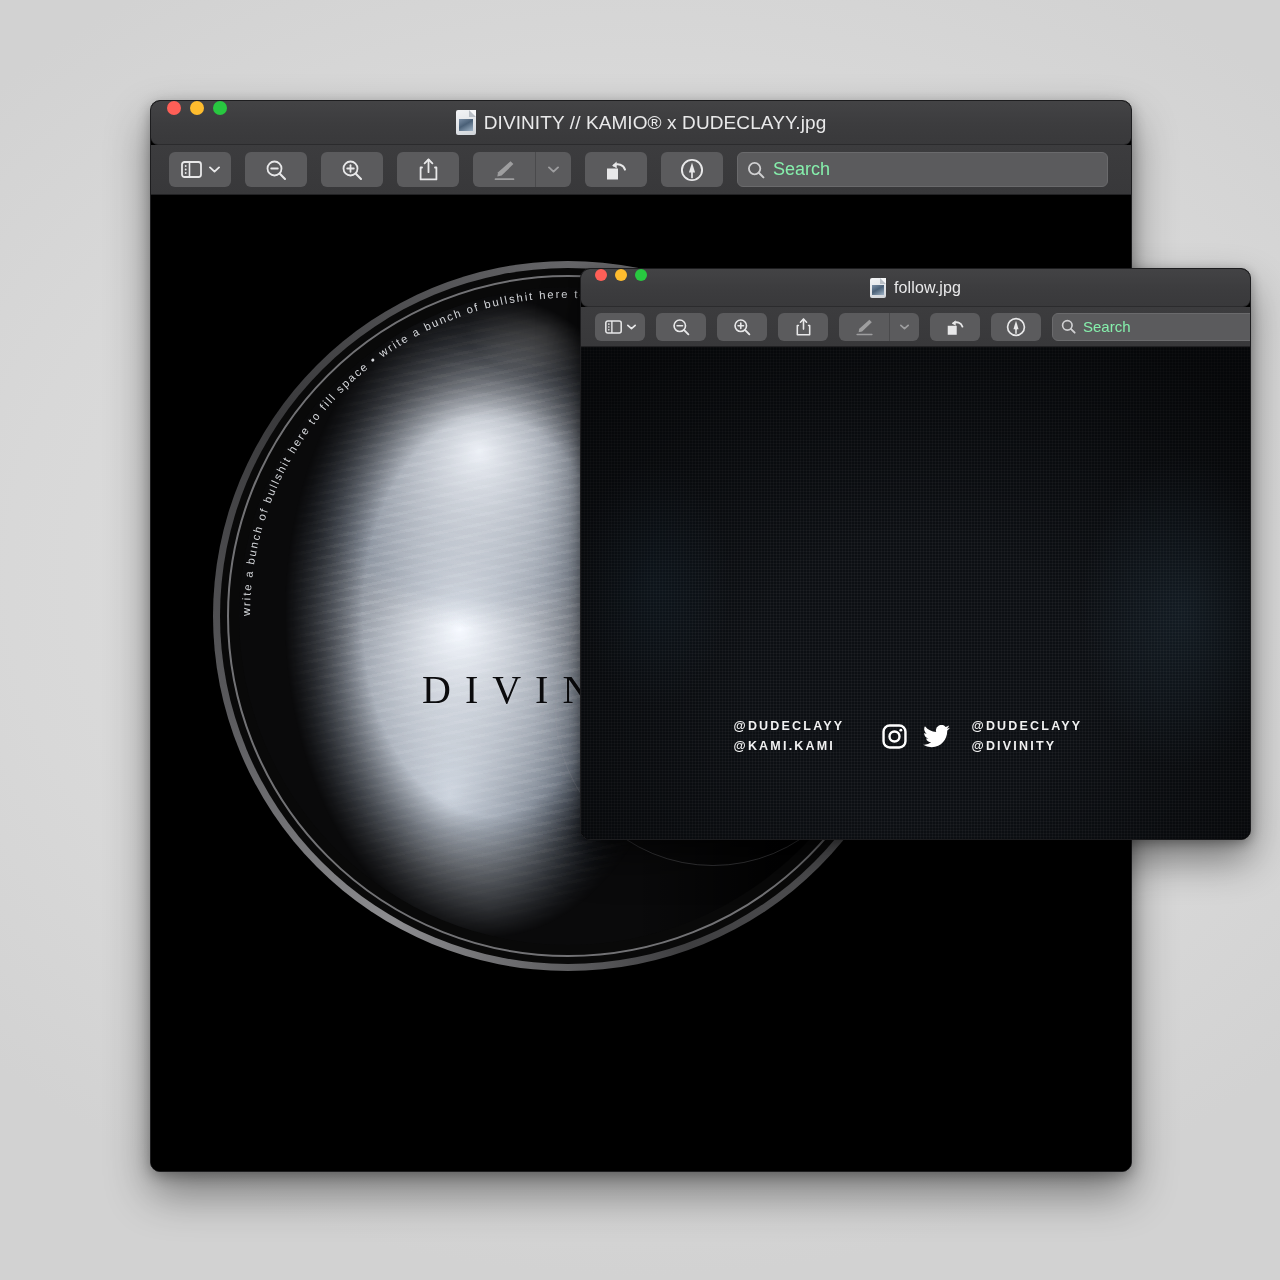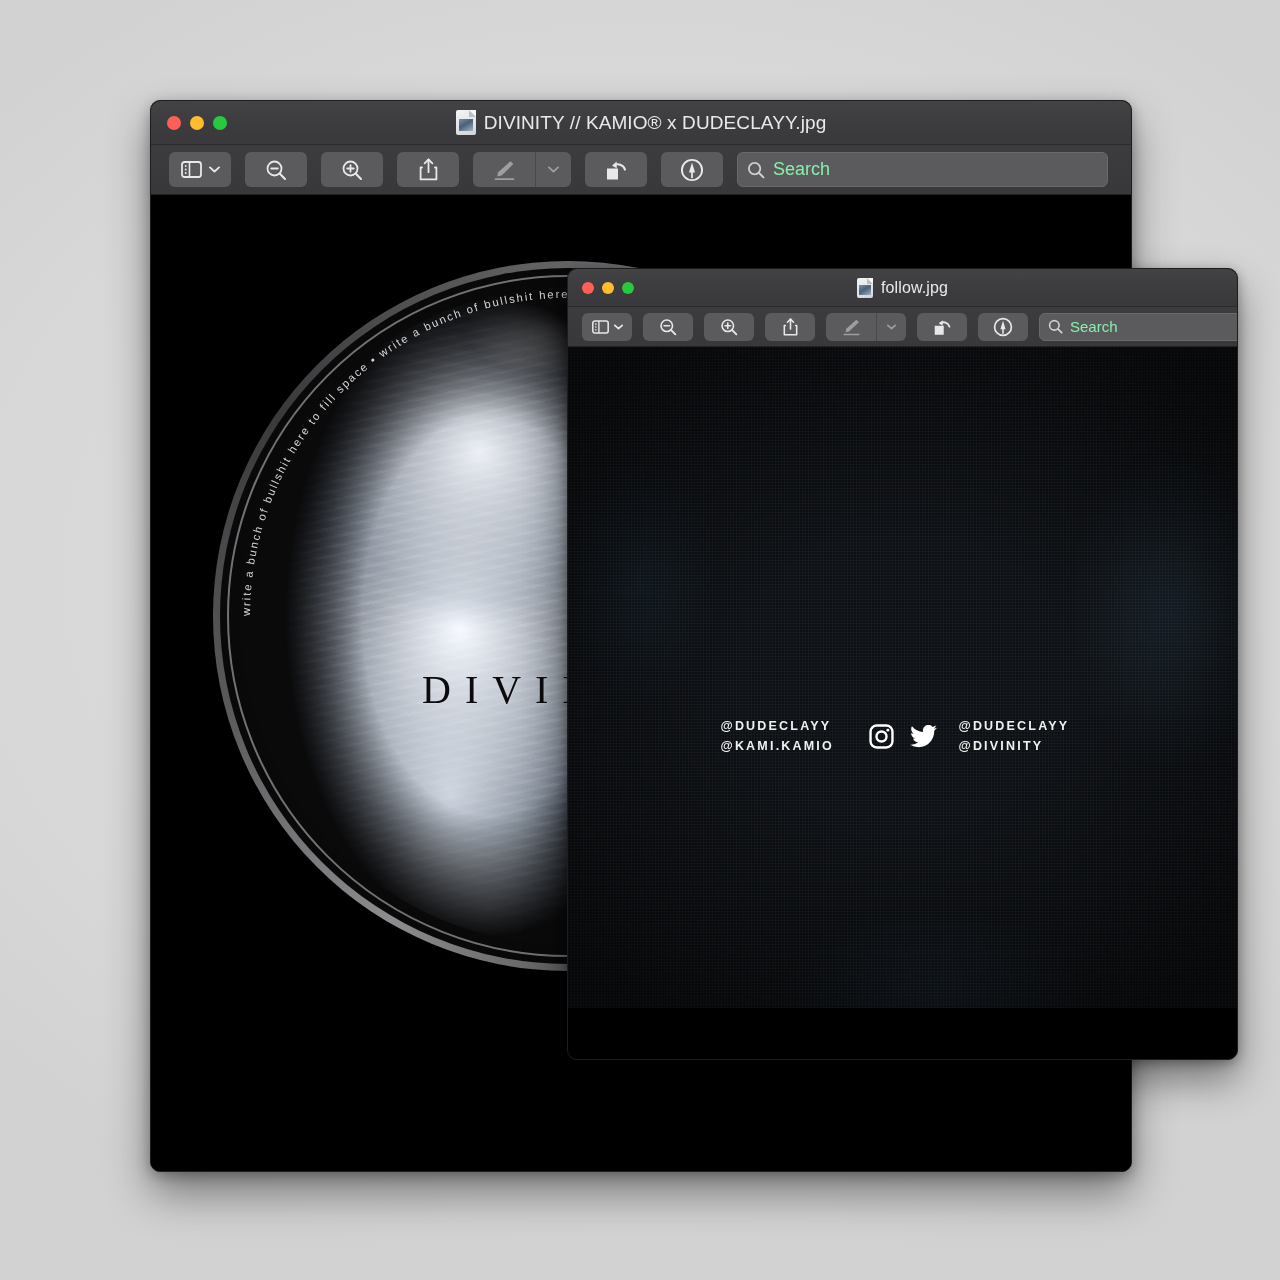--- a/index.html
+++ b/index.html
@@ -27,21 +27,21 @@
     overflow: hidden;
     background: #000;
     border: 1px solid #1d1d1f;
   }
 
   .titlebar {
     position: relative;
     background: linear-gradient(180deg, #434345 0%, #3c3c3e 55%, #39393b 100%);
     border-bottom: 1px solid #2b2b2d;
     display: flex;
-    align-items: center;
+    border-radius: 7px;
   }
 
   .lights {
     position: absolute;
     display: flex;
     align-items: center;
   }
   .light {
     border-radius: 50%;
     display: block;
@@ -228,21 +228,21 @@
 
   .circ-text { position: absolute; inset: 0; pointer-events: none; }
   .circ-text text {
     font-family: "Liberation Sans", sans-serif;
     font-size: 11.2px;
     letter-spacing: 1.9px;
     fill: #d6d8dc;
   }
 
   
-  #win-follow { left: 567px; top: 268px; width: 671px; height: 792px;
+  #win-follow { left: 580px; top: 268px; width: 671px; height: 572px;
     box-shadow: 0 20px 40px rgba(0,0,0,.45), 0 3px 12px rgba(0,0,0,.32); }
   #win-follow .titlebar { height: 38px; }
   #win-follow .lights { left: 14px; gap: 8px; }
   #win-follow .light { width: 12px; height: 12px; }
   #win-follow .win-title { font-size: 16px; }
   #win-follow .doc-icon { width: 16px; height: 20px; }
   #win-follow .doc-icon::after { border-width: 0 6px 6px 0; }
   #win-follow .doc-icon .thumb { left: 2px; right: 2px; top: 7px; bottom: 3px; }
   #win-follow .toolbar { height: 40px; padding: 0 14px; gap: 11px; }
   #win-follow .tb-btn { height: 28px; }
@@ -560,21 +560,21 @@
     </div>
 
     <div class="content">
       <div class="art-follow">
         <div class="mesh"></div>
         <div class="vig"></div>
 
         <div class="socials">
           <div class="handle-col left">
             <span>@DUDECLAYY</span>
-            <span>@KAMI.KAMIO</span>
+            <span>@KAMI.KAMI</span>
           </div>
 
           <div class="icon-pair">
             <span>
               <svg width="25" height="25" viewBox="0 0 26 26">
                 <rect x="1.6" y="1.6" width="22.8" height="22.8" rx="6.4" fill="none" stroke="#ffffff" stroke-width="2.5"></rect>
                 <circle cx="13" cy="13" r="5.2" fill="none" stroke="#ffffff" stroke-width="2.5"></circle>
                 <circle cx="19.6" cy="6.4" r="1.5" fill="#ffffff"></circle>
               </svg>
             </span>

